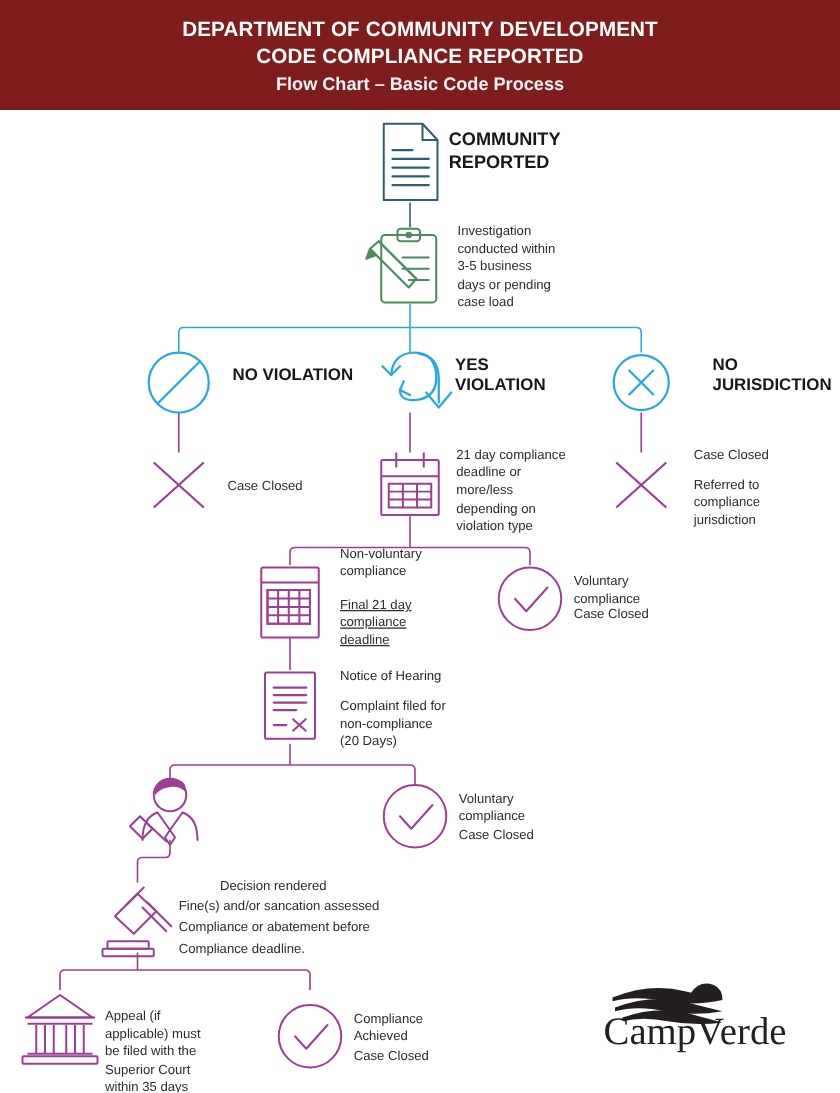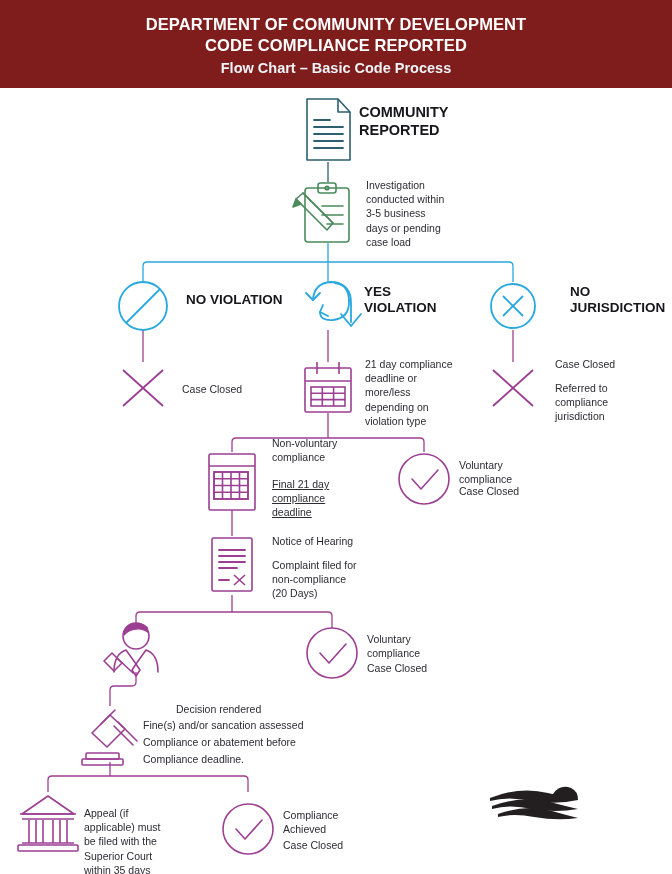--- a/index.html
+++ b/index.html
@@ -369,14 +369,17 @@
 applicable) must
 be filed with the
 Superior Court
 within 35 days</div>
 
   <div class="txt" style="left:283px; top:808px;">Compliance
 Achieved</div>
 
   <div class="txt" style="left:283px; top:838px;">Case Closed</div>
 
+  <div class="logo">
+    <div class="logo-word">CampVerde</div>
+  </div>
 
 </div>
 
 </body></html>

